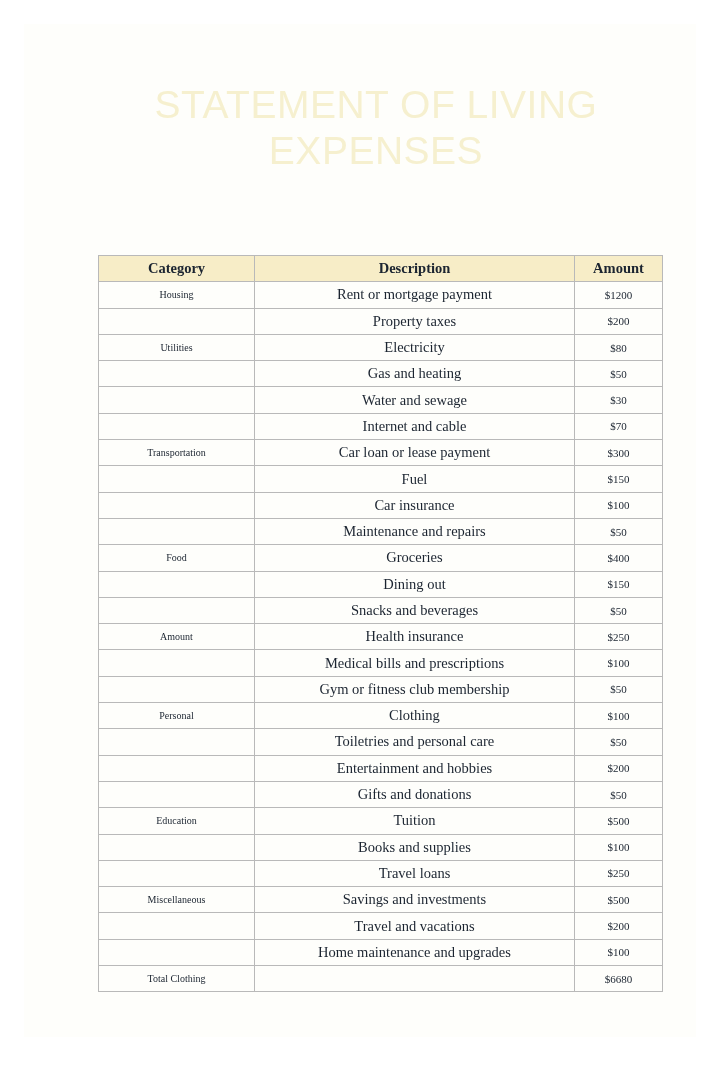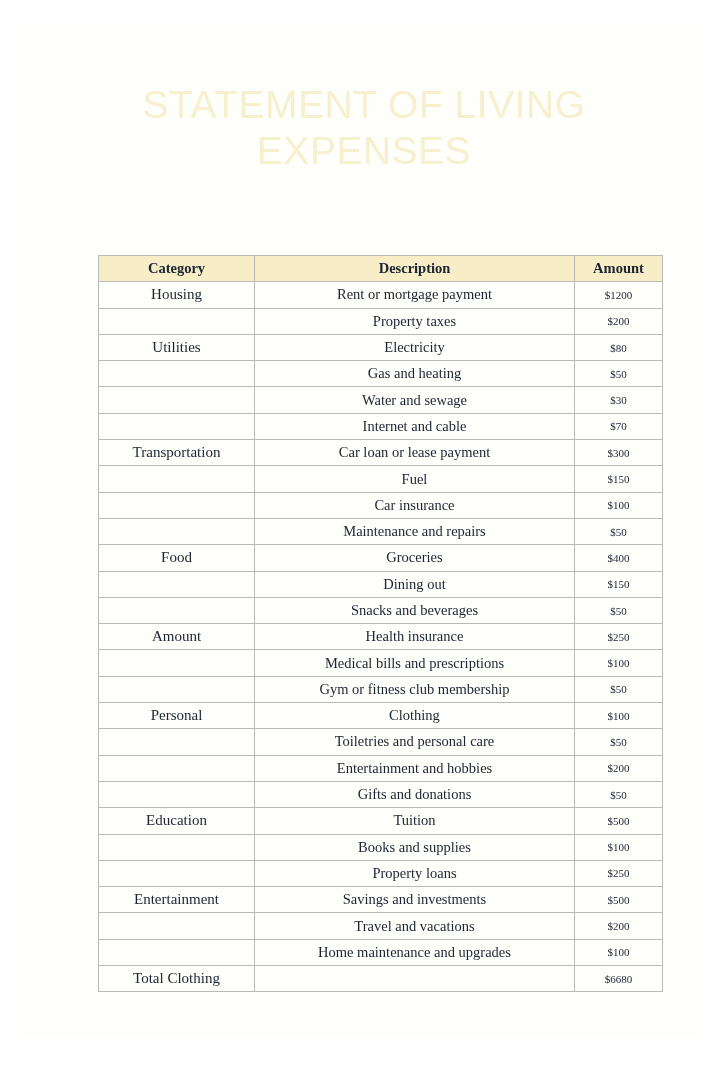--- a/index.html
+++ b/index.html
@@ -24,21 +24,21 @@
     position: absolute;
     left: 24px;
     top: 24px;
     width: 672px;
     height: 1013px;
     background: #fefefb;
     box-sizing: border-box;
   }
   .doc-title {
     position: absolute;
-    left: 70px;
+    left: 82px;
     top: 58px;
     width: 540px;
     text-align: center;
     color: #f6f0cf;
     font-size: 39px;
     line-height: 46px;
     letter-spacing: 0.5px;
     font-family: "Liberation Sans", sans-serif;
     font-weight: 400;
     white-space: pre-line;
@@ -69,21 +69,21 @@
     background: #f7edc7;
     font-weight: bold;
     font-size: 14.5px;
     color: #1b2430;
   }
   col.c-category { width: 156px; }
   col.c-description { width: 320px; }
   col.c-amount { width: 88px; }
 
   td.cat {
-    font-size: 15px;
+    font-size: 10px;
     margin-left: 7px;
   }
   td.amt {
     font-size: 11px;
   }
   td.empty { }
 </style>
 </head>
 <body>
 
@@ -212,25 +212,25 @@
             <td class="desc">Tuition</td>
             <td class="amt">$500</td>
           </tr>
           <tr>
             <td class="cat empty"></td>
             <td class="desc">Books and supplies</td>
             <td class="amt">$100</td>
           </tr>
           <tr>
             <td class="cat empty"></td>
-            <td class="desc">Property loans</td>
+            <td class="desc">Travel loans</td>
             <td class="amt">$250</td>
           </tr>
           <tr>
-            <td class="cat">Entertainment</td>
+            <td class="cat">Miscellaneous</td>
             <td class="desc">Savings and investments</td>
             <td class="amt">$500</td>
           </tr>
           <tr>
             <td class="cat empty"></td>
             <td class="desc">Travel and vacations</td>
             <td class="amt">$200</td>
           </tr>
           <tr>
             <td class="cat empty"></td>

